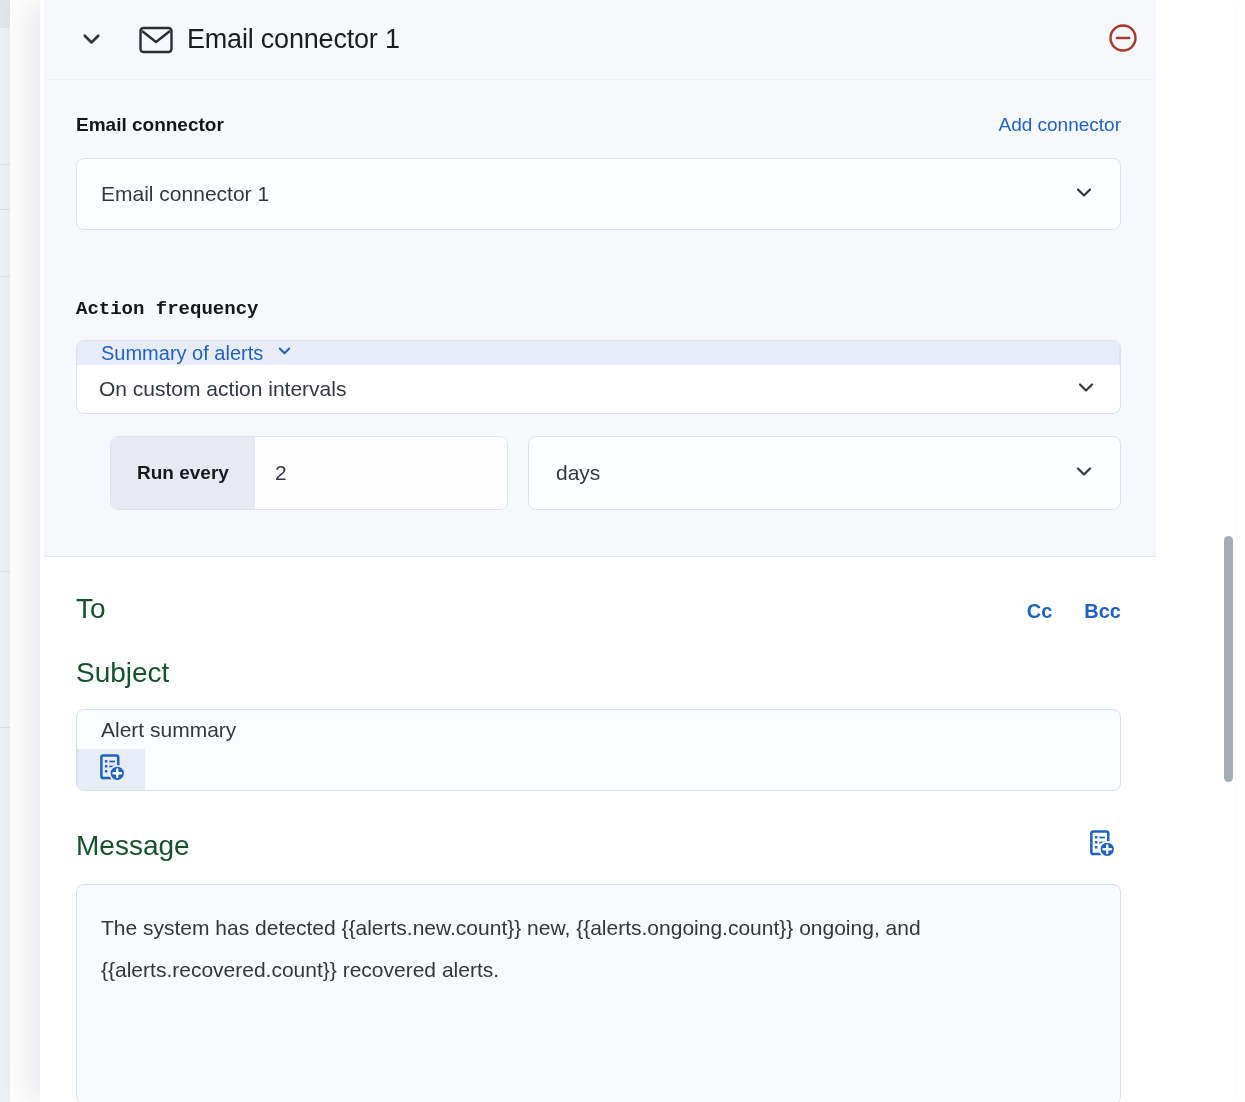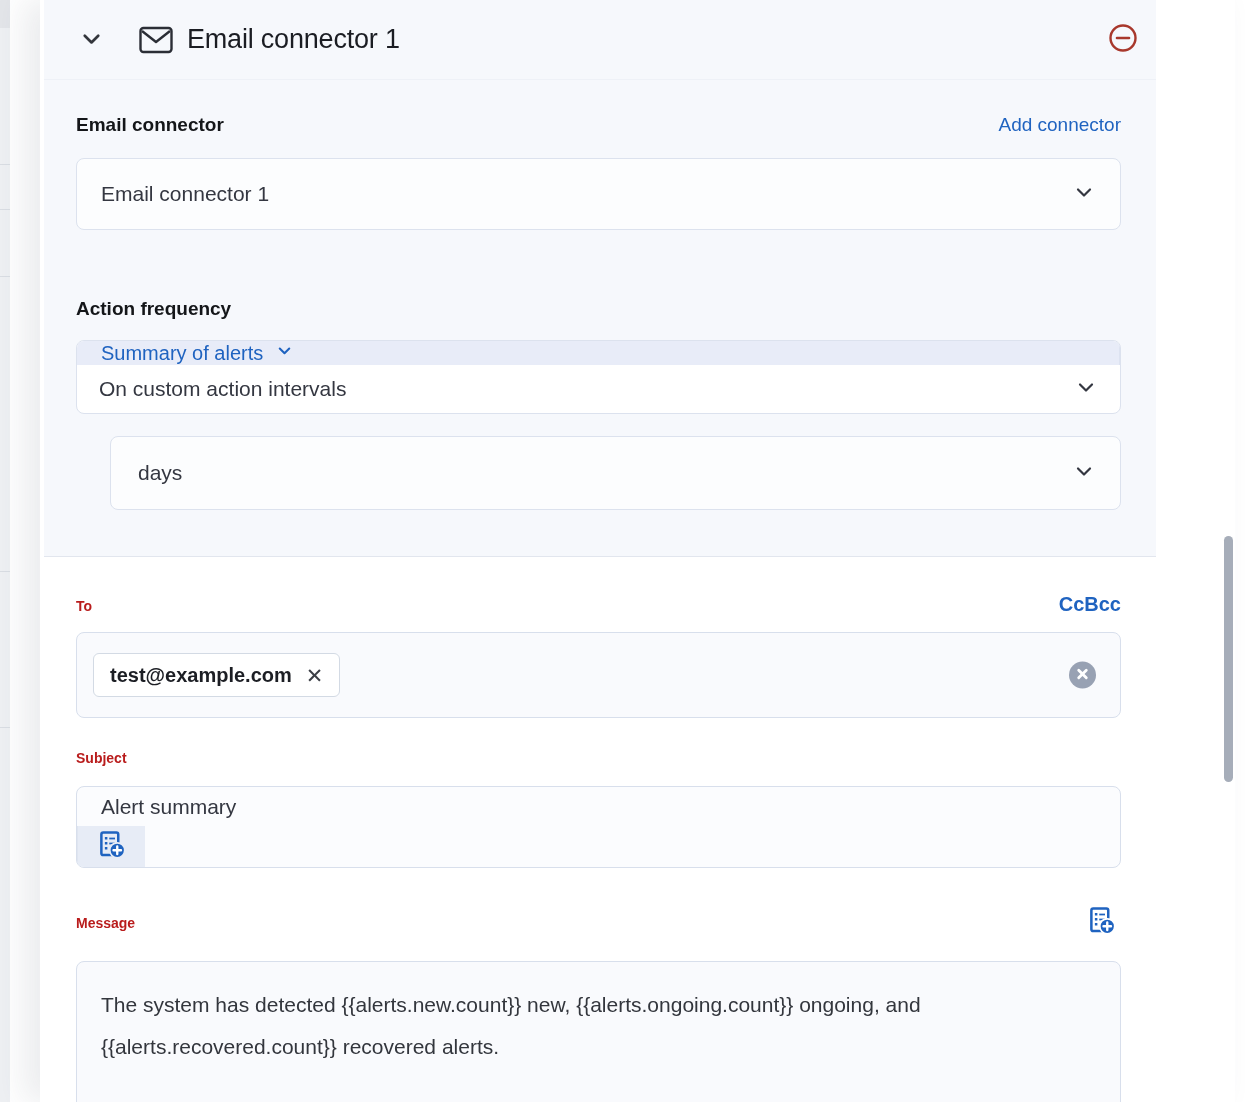--- a/index.html
+++ b/index.html
@@ -48,21 +48,21 @@
   .acc-body{padding:0 35px 46px 32px;}
   .field-label{font-size:19px;font-weight:700;color:#141619;}
   .label-row{display:flex;justify-content:space-between;align-items:baseline;margin-top:34px;}
   .link{color:var(--accent);font-size:19px;font-weight:500;text-decoration:none;cursor:pointer;}
 
   .select{
     margin-top:22px;height:72px;background:#fcfdfe;border:1px solid var(--border);
     border-radius:8px;display:flex;align-items:center;justify-content:space-between;
     padding:0 24px;font-size:21px;color:var(--input-ink);cursor:pointer;
   }
-  .mt-freq{margin-top:68px;}
+  .mt-freq{margin-top:68px;font-family:Liberation Mono, monospace;}
 
   .combined{
     margin-top:20px;height:74px;border:1px solid var(--border);border-radius:8px;
     display:flex;overflow:hidden;background:#fff;flex-direction:column;
   }
   .summary-toggle{
     background:#e8ecf8;border:none;border-right:1px solid #dde3f1;
     display:flex;align-items:center;gap:12px;padding:0 24px;cursor:pointer;
     font-family:"Liberation Sans",sans-serif;
     font-size:20px;font-weight:500;color:var(--accent);
@@ -85,23 +85,23 @@
     flex:1;border:none;outline:none;background:#fefefe;
     font-family:"Liberation Sans",sans-serif;font-size:21px;color:var(--input-ink);
     padding-left:20px;
   }
   .unit-select{flex:1;margin-top:0;height:74px;}
   .unit-select.select{margin-top:0;padding-left:27px;}
 
   
   .email-form{padding:36px 114px 0 36px;}
   .to-row{display:flex;justify-content:space-between;align-items:baseline;}
-  .to-links{display:flex;text-align:right;}
+  .to-links{display:flex;gap:32px;text-align:right;}
   .to-links .link{font-size:20px;font-weight:600;}
-  .big-label{font-size:14px;font-weight:700;color:#b91c1c;}
+  .big-label{font-size:28px;font-weight:400;color:#14532d;}
 
   .to-field{
     margin-top:16px;height:86px;background:var(--field-bg);
     border:1px solid #d8dfec;border-radius:8px;
     display:flex;align-items:center;padding:0 16px;position:relative;
   }
   .pill{
     background:#fff;border:1px solid #d3dae4;border-radius:6px;height:44px;
     display:inline-flex;align-items:center;gap:14px;padding:0 16px;
     font-size:20px;font-weight:700;color:#1c1e24;
@@ -214,20 +214,24 @@
           <span>On custom action intervals</span>
           <span>
             <svg width="24" height="24" viewBox="0 0 24 24" fill="none">
               <path d="M6 9.5 L12 15.5 L18 9.5" stroke="#343741" stroke-width="2.2" stroke-linecap="round" stroke-linejoin="round"></path>
             </svg>
           </span>
         </div>
       </div>
 
       <div class="run-row">
+        <div class="run-control">
+          <span class="prepend">Run every</span>
+          <input class="run-input" type="text" value="2" style="">
+        </div>
         <div class="select unit-select">
           <span>days</span>
           <span>
             <svg width="24" height="24" viewBox="0 0 24 24" fill="none">
               <path d="M6 9.5 L12 15.5 L18 9.5" stroke="#343741" stroke-width="2.2" stroke-linecap="round" stroke-linejoin="round"></path>
             </svg>
           </span>
         </div>
       </div>
 
@@ -237,33 +241,20 @@
   <div class="email-form">
 
     <div class="to-row">
       <span class="big-label">To</span>
       <span class="to-links">
         <a class="link">Cc</a>
         <a class="link">Bcc</a>
       </span>
     </div>
 
-    <div class="to-field">
-      <span class="pill">
-        <span>test@example.com</span>
-        <span class="pill-x">✕</span>
-      </span>
-      <button class="clear-btn">
-        <span>
-          <svg width="13" height="13" viewBox="0 0 12 12" fill="none">
-            <path d="M2.5 2.5 L9.5 9.5 M9.5 2.5 L2.5 9.5" stroke="#ffffff" stroke-width="2.6" stroke-linecap="round"></path>
-          </svg>
-        </span>
-      </button>
-    </div>
 
     <div class="big-label mt-subject">Subject</div>
 
     <div class="subject-control">
       <input class="subject-input" type="text" value="Alert summary" style="">
       <div class="append">
         <button class="icon-btn">
           <span>
             <svg width="30" height="30" viewBox="0 0 24 24" fill="none">
               <rect x="3.5" y="2" width="13.5" height="18" rx="1.5" stroke="#1f63c0" stroke-width="2"></rect>

